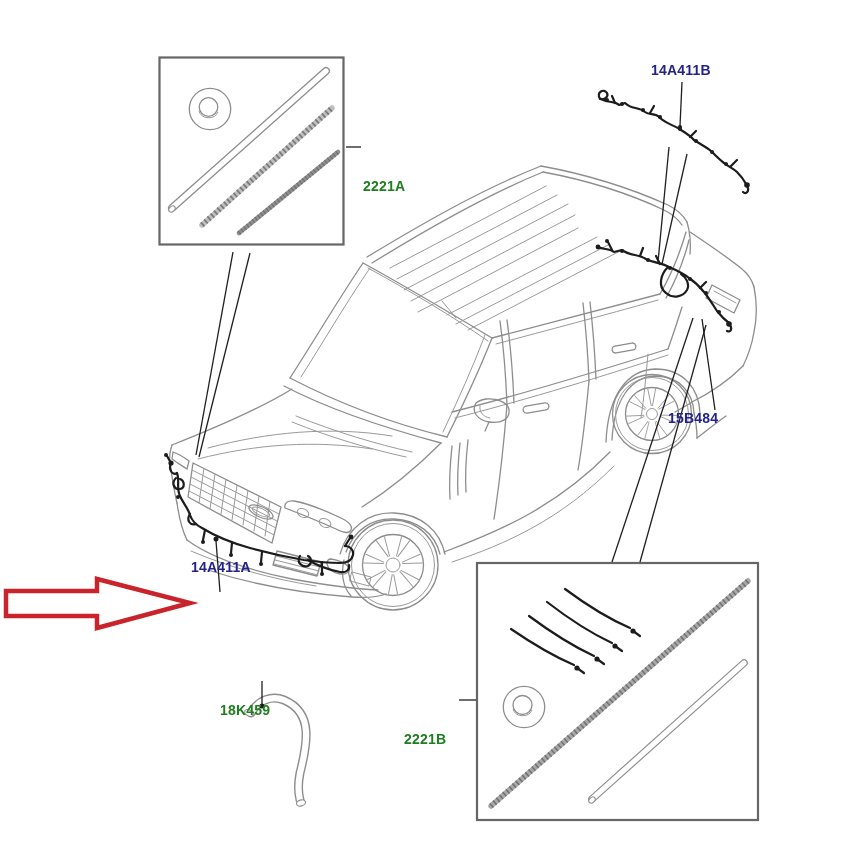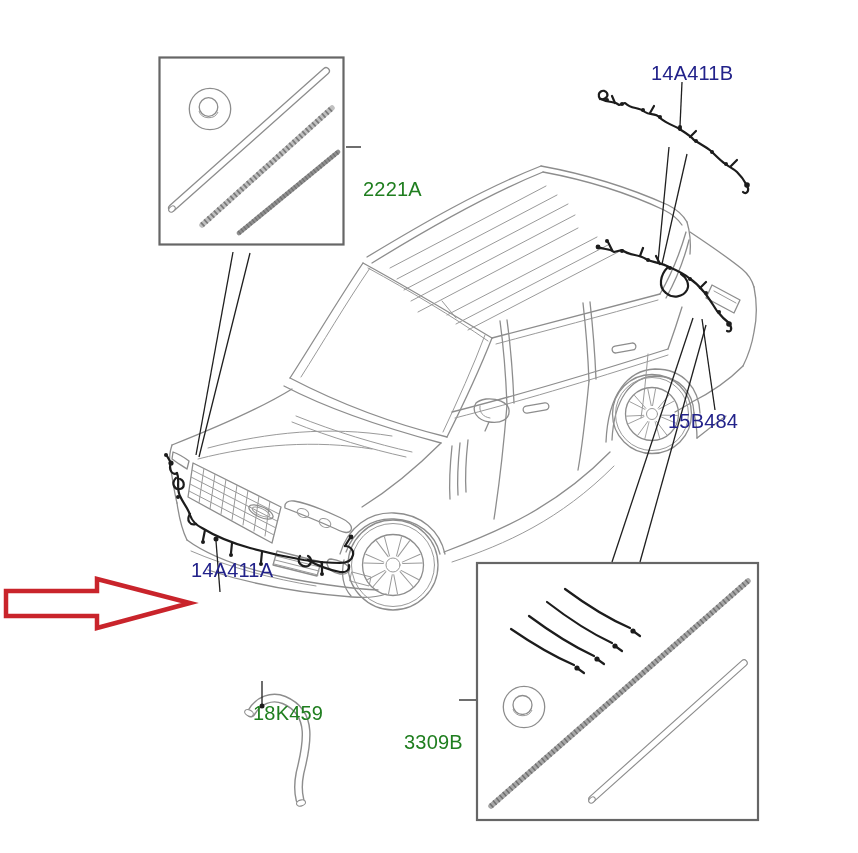--- a/index.html
+++ b/index.html
@@ -1,19 +1,19 @@
 <!DOCTYPE html>
 <html style="--label-green: #1f7e1f; --label-navy: #22228a; --arrow-red: #c9242b;"><head>
 <meta charset="utf-8">
 <style>
   html,body{margin:0;padding:0;background:#ffffff;}
   .stage{position:relative;width:858px;height:853px;background:#fff;overflow:hidden;
          font-family:"Liberation Sans",sans-serif;}
   .stage svg{position:absolute;left:0;top:0;}
-  .lbl{position:absolute;font-weight:normal;font-size:20px;line-height:1;white-space:nowrap;
+  .lbl{position:absolute;font-weight:bold;font-size:14px;line-height:1;white-space:nowrap;
        letter-spacing:.2px;cursor:pointer;}
   .lbl-green{color:var(--label-green,#1f7e1f);margin-top:40px;}
   .lbl-navy{color:var(--label-navy,#22228a);}
   .carline{stroke:#8d8d8d;stroke-width:1.3;fill:none;stroke-linecap:round;stroke-linejoin:round;}
   .thin{stroke:#9a9a9a;stroke-width:1;fill:none;}
   .harness{stroke:#1c1c1c;stroke-width:2.2;fill:none;stroke-linecap:round;stroke-linejoin:round;}
   .hdot{fill:#1c1c1c;stroke:none;}
   .leader{stroke:#1f1f1f;stroke-width:1.3;fill:none;}
   .boxframe{fill:#ffffff;stroke:#666666;stroke-width:2.2;}
 </style>
@@ -282,15 +282,15 @@
     <circle class="hdot" cx="216" cy="539" r="2.5"></circle>
   </g>
 
   <path d="M6,591 L97,591 L97,579 L190,603 L97,628 L97,616 L6,616 Z" fill="#ffffff" style="stroke:var(--arrow-red,#c9242b)" stroke-width="4.5" stroke-linejoin="miter"></path>
 </svg>
 
 <span class="lbl lbl-green" style="left:363px;top:139px">2221A</span>
 <span class="lbl lbl-navy" style="left:651px;top:63px">14A411B</span>
 <span class="lbl lbl-navy" style="left:668px;top:411px">15B484</span>
 <span class="lbl lbl-navy" style="left:191px;top:560px">14A411A</span>
-<span class="lbl lbl-green" style="left:253px;top:663px">18K459</span>
-<span class="lbl lbl-green" style="left:404px;top:692px">3309B</span>
+<span class="lbl lbl-green" style="left:220px;top:663px">18K459</span>
+<span class="lbl lbl-green" style="left:404px;top:692px">2221B</span>
 </div>
 
 </body></html>

